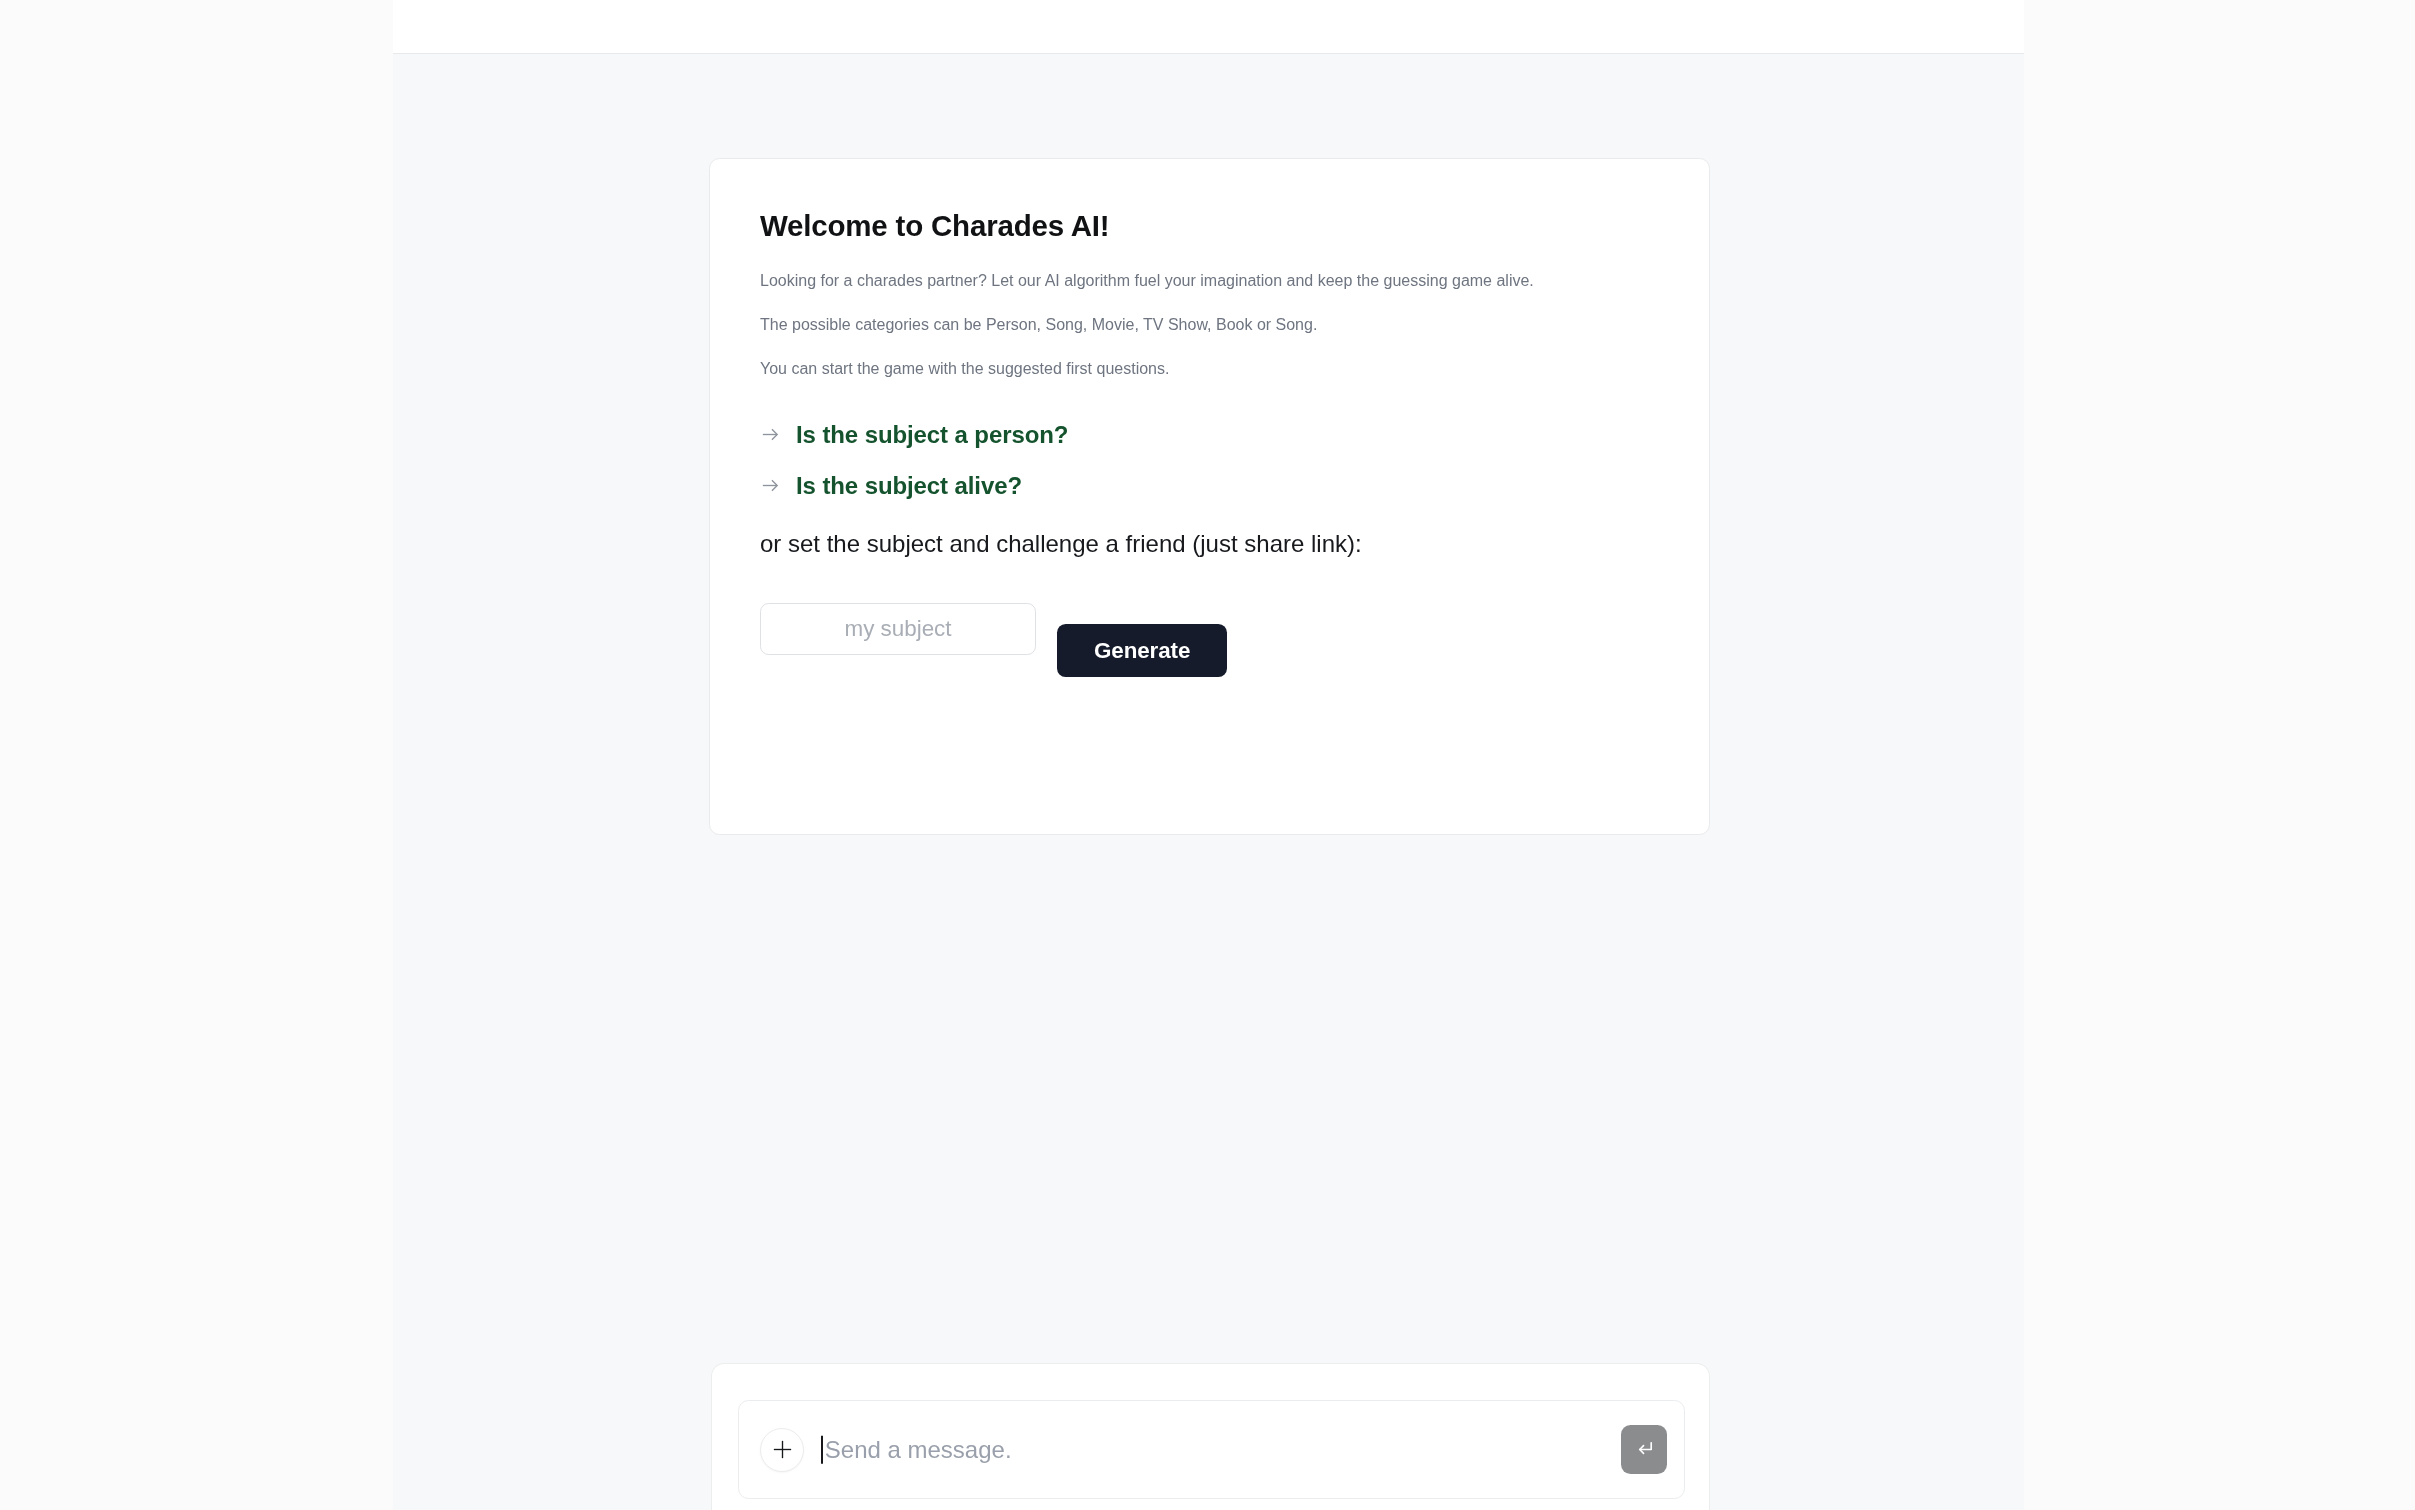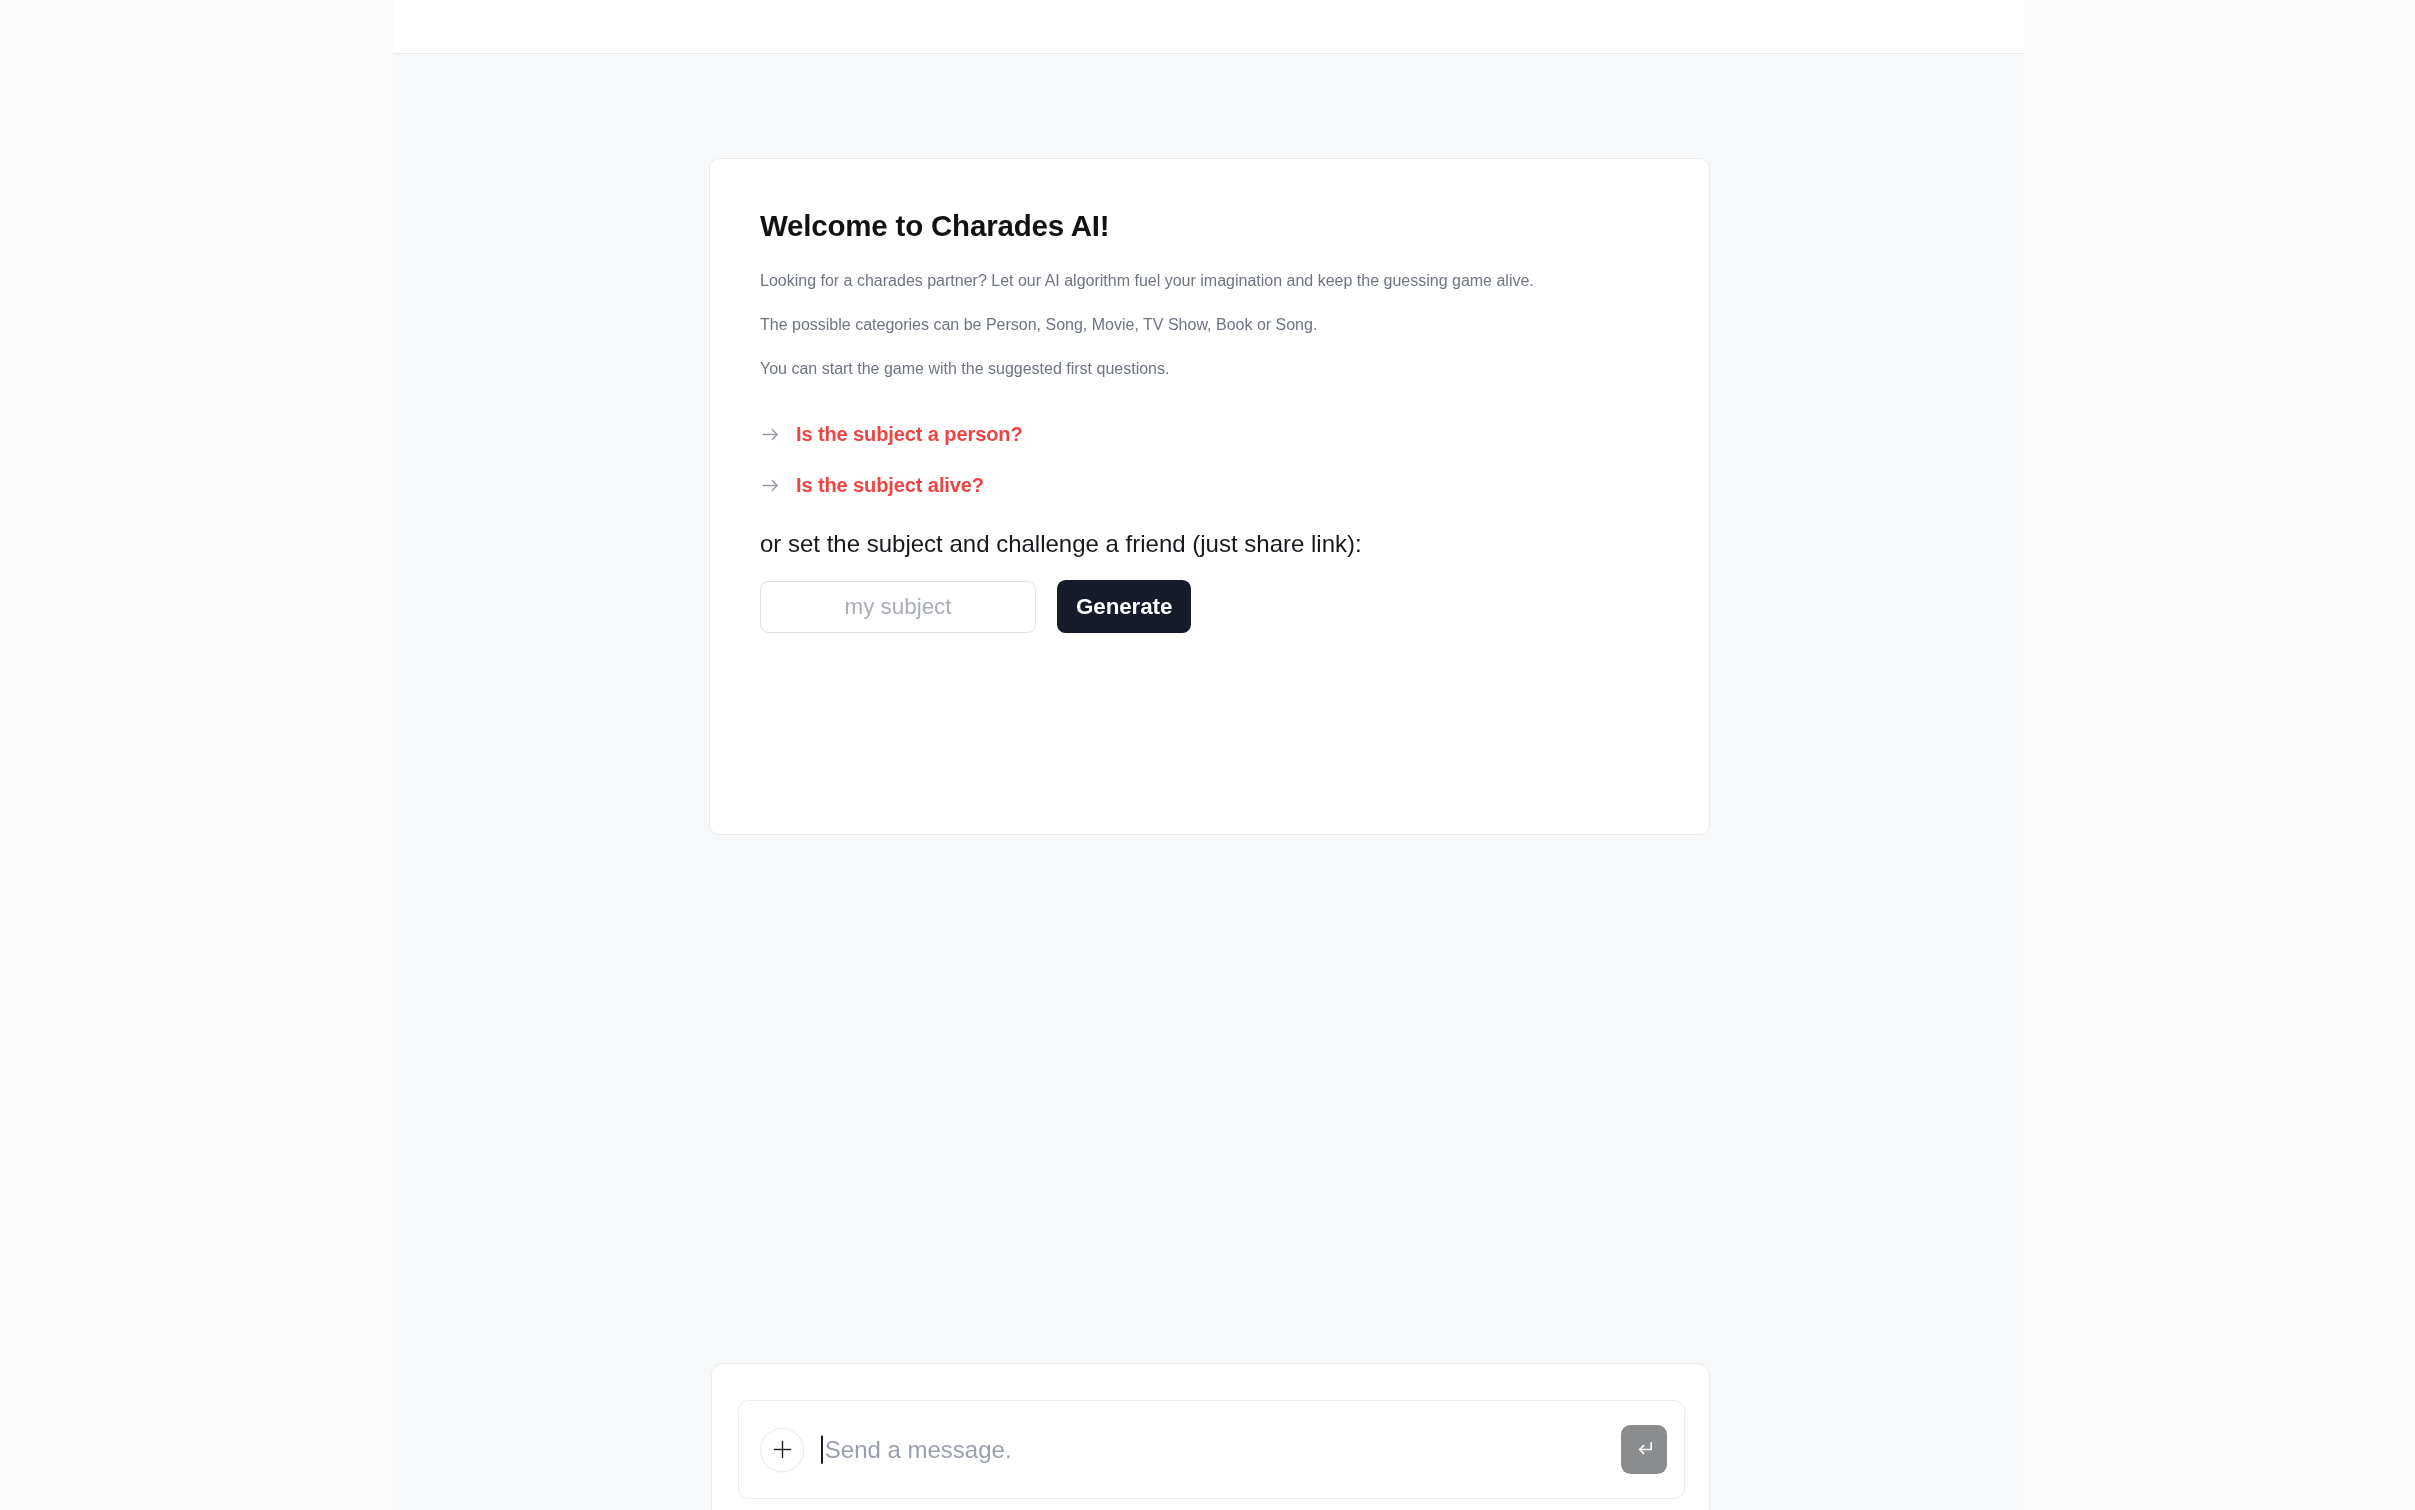--- a/index.html
+++ b/index.html
@@ -101,23 +101,23 @@
     width: 21px;
     height: 21px;
     flex: none;
     color: #8e949d;
     display: flex;
     align-items: center;
     justify-content: center;
   }
   .suggestion-arrow svg { display: block; }
   .suggestion-text {
-    font-size: 20px;
+    font-size: 24px;
     font-weight: bold;
-    color: #ef4444;
+    color: #14532d;
     letter-spacing: -0.1px;
   }
 
   .share-line {
     font-size: 24px;
     color: #17191d;
     margin-top: 19px;
     margin-bottom: 22px;
   }
 
@@ -137,30 +137,31 @@
     font-family: "Liberation Sans", sans-serif;
     font-size: 22.4px;
     color: #16181c;
     outline: none;
     text-align: center;
   }
   .subject-input::placeholder { color: #a9adb5; }
 
   .generate-btn {
     height: 53px;
-    padding: 0 19px;
+    padding: 0 37px;
     border: none;
     border-radius: 8.6px;
     background: #151b2b;
     color: #ffffff;
     font-family: "Liberation Sans", sans-serif;
     font-size: 22.4px;
     font-weight: bold;
     letter-spacing: -0.1px;
     cursor: pointer;
+    margin-top: 44px;
   }
 
   
   .composer-card {
     position: absolute;
     left: 711px;
     top: 1363px;
     width: 999px;
     height: 162px;
     background: #ffffff;

